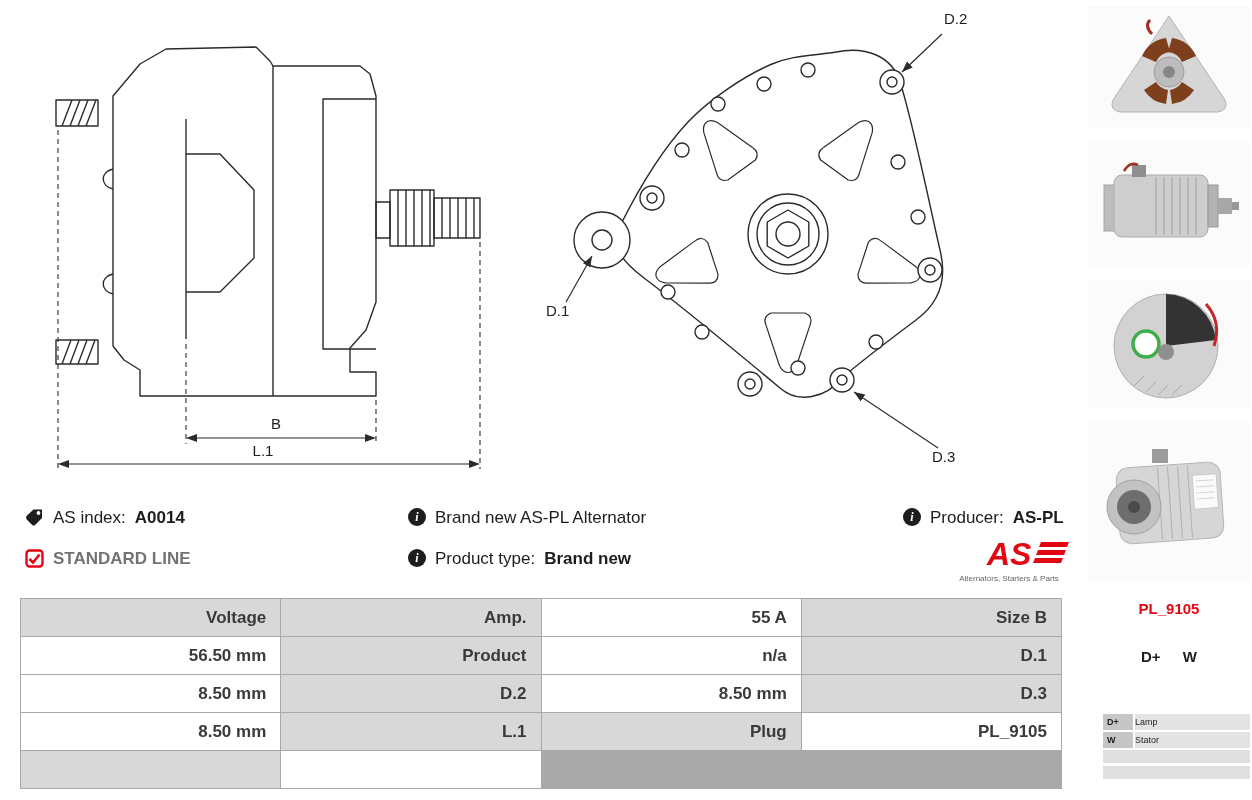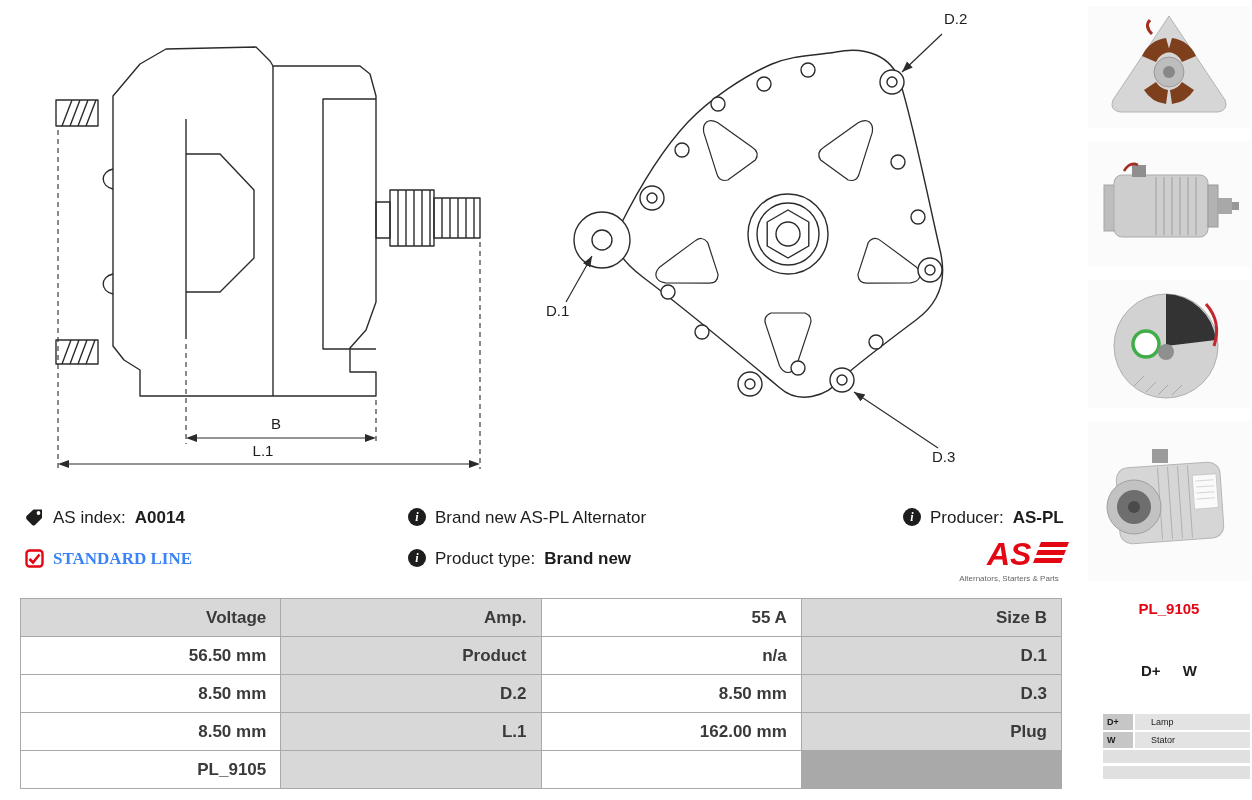--- a/index.html
+++ b/index.html
@@ -9,33 +9,33 @@
   .drawing{position:absolute;}
   .side-view{left:18px;top:4px;}
   .front-view{left:540px;top:2px;}
   .dim-label{font-size:15px;fill:#1d1d1b;}
 
   
   .photos{position:absolute;left:1088px;top:6px;width:162px;display:flex;flex-direction:column;gap:13px;}
   .photo{width:162px;background:#fbfbfb;display:flex;align-items:center;justify-content:center;}
   .plug-code{position:absolute;left:1088px;top:600px;width:162px;text-align:center;
              font-size:15px;font-weight:bold;color:#e30613;}
-  .terminals{position:absolute;left:1088px;top:662px;width:162px;text-align:center;
+  .terminals{position:absolute;left:1088px;top:648px;width:162px;text-align:center;
              font-size:15px;font-weight:bold;color:#1d1d1b;}
   .terminals span{margin:0 9px;}
   .pin-table{position:absolute;left:1103px;top:714px;width:147px;font-size:9px;}
   .pin-row{display:grid;grid-template-columns:30px 1fr;gap:2px;margin-bottom:2px;}
   .pin-cell{background:#c6c6c6;font-weight:bold;padding:2px 0 2px 4px;line-height:12px;}
-  .desc-cell{background:#e3e3e3;padding:2px 0 2px 16px;line-height:12px;}
+  .desc-cell{background:#e3e3e3;padding:2px 0 2px 0;line-height:12px;}
   .empty-row{height:13px;background:#e0e0e0;margin-bottom:3px;}
 
   
   .info-item{position:absolute;display:flex;align-items:flex-start;gap:9px;font-size:17px;white-space:nowrap;}
   .b{font-weight:bold;}
-  .red{color:#3b82f6;font-family:Liberation Serif, serif;}
+  .red{color:#737373;}
   .icon-info{width:18px;height:18px;border-radius:50%;background:#1d1d1b;color:#fff;
              font-size:12px;font-weight:bold;font-style:italic;
              font-family:"Liberation Serif",serif;display:flex;align-items:center;justify-content:center;flex:0 0 18px;}
   .logo-wrap{position:absolute;left:985px;top:536px;width:95px;}
   .logo-tagline{position:absolute;left:945px;top:574px;width:128px;text-align:center;
                 font-size:8px;color:#666;}
 
   
   .spec-table{position:absolute;left:20px;top:598px;width:1040px;
               display:grid;grid-template-columns:repeat(4,1fr);grid-auto-rows:37px;gap:1px;
@@ -286,21 +286,20 @@
     <div class="val">n/a</div>
 
     <div class="lab">D.1</div>
     <div class="val">8.50 mm</div>
     <div class="lab">D.2</div>
     <div class="val">8.50 mm</div>
 
     <div class="lab">D.3</div>
     <div class="val">8.50 mm</div>
     <div class="lab">L.1</div>
-    <div class="val">162.00 mm</div>
 
     <div class="lab">Plug</div>
     <div class="val">PL_9105</div>
     <div class="lab"></div>
     <div class="val"></div>
   </div>
 
   <div class="plug-code">PL_9105</div>
 
   <div class="terminals">

